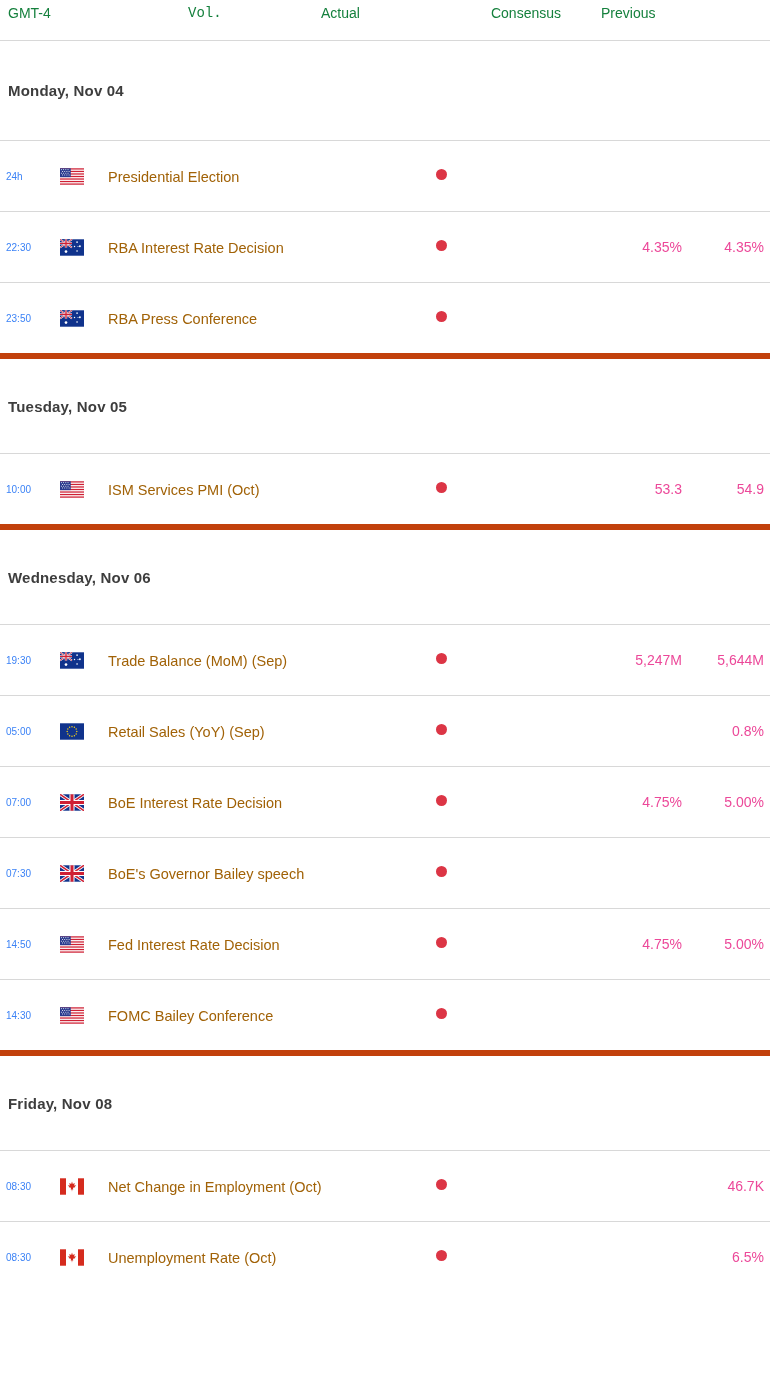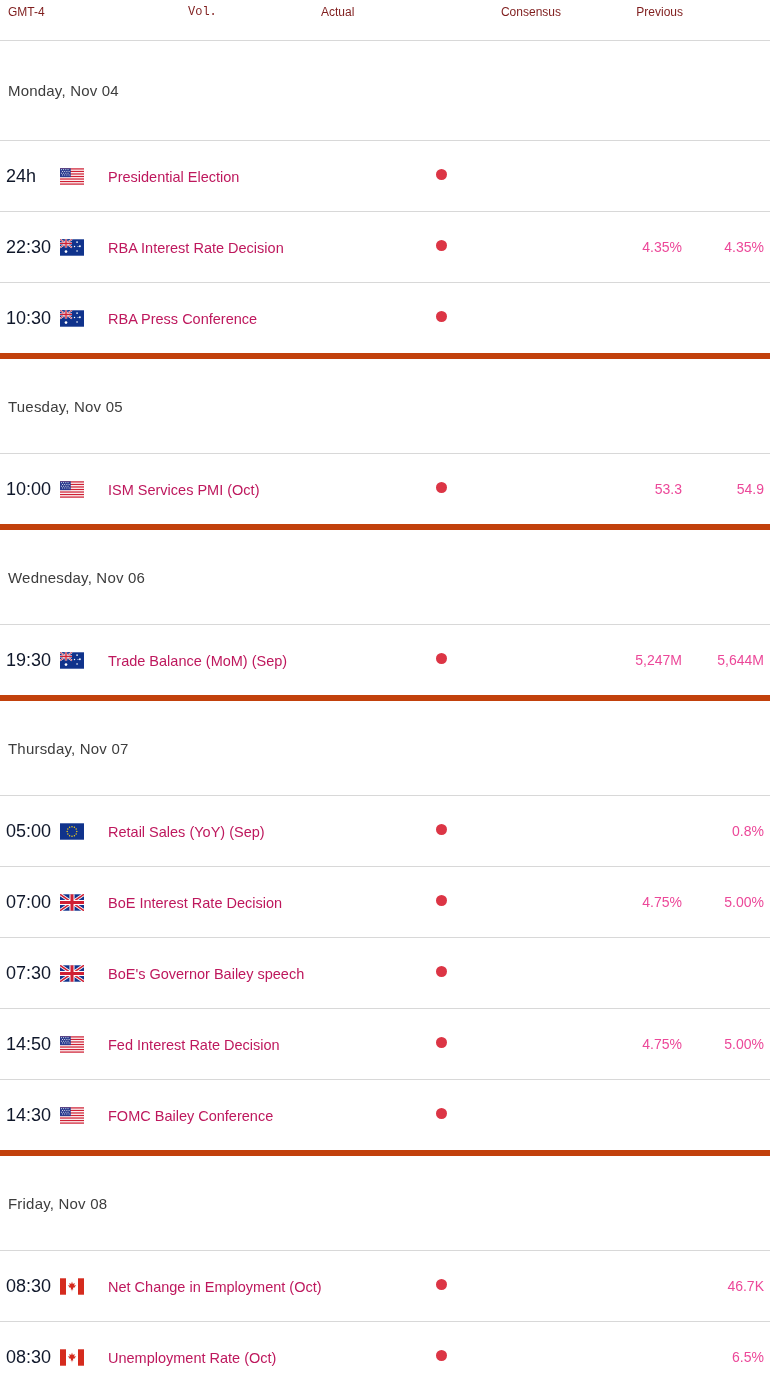--- a/index.html
+++ b/index.html
@@ -18,75 +18,75 @@
     width: 770px;
     box-sizing: border-box;
   }
   
   .cal-header {
     display: flex;
     align-items: flex-start;
     height: 40px;
     padding-top: 5px;
     box-sizing: border-box;
-    font-size: 12px;
-    color: #7f1d1d;
+    font-size: 14px;
+    color: #15803d;
     font-weight: 400;
     gap: 40px;
   }
   .col-time   { width: 60px;  padding-left: 8px; box-sizing: border-box; }
   .col-flag   { width: 48px; }
   .col-event  { width: 326px; }
   .col-vol    { width: 48px;  text-align: left; font-family: Liberation Mono, monospace; }
   .col-actual { width: 110px; text-align: left; }
   .col-cons   { width: 90px;  text-align: right; }
   .col-prev   { width: 88px;  text-align: right; padding-right: 6px; box-sizing: border-box; }
 
   .cal-header .col-vol    { text-align: left; }
   .cal-header .col-actual { text-align: left; margin-left: 45px; }
   .cal-header .col-cons   { text-align: right; }
-  .cal-header .col-prev   { text-align: right; }
+  .cal-header .col-prev   { text-align: left; }
 
   
   .day-row {
     height: 100px;
     display: flex;
     align-items: center;
     border-top: 6px solid #c2410c;
     box-sizing: border-box;
   }
   .day-row:first-of-type { border-top: 1px solid #d8d8d8; }
   .day-label {
     padding-left: 8px;
     font-size: 15px;
-    font-weight: normal;
+    font-weight: bold;
     color: #3d3d3d;
     letter-spacing: .2px;
   }
 
   
   .event-row {
     height: 71px;
     display: flex;
     align-items: center;
     border-top: 1px solid #d8d8d8;
     box-sizing: border-box;
     font-size: 14px;
   }
   .event-row .col-time {
-    color: #0f172a;
-    font-size: 18px;
+    color: #3b82f6;
+    font-size: 10px;
     padding-left: 6px;
   }
   .event-row .col-flag {
     display: flex;
     align-items: center;
   }
   .event-name {
-    color: #be185d;
+    color: #a16207;
     font-size: 14.5px;
     text-decoration: none;
     white-space: nowrap;
     display: inline-block;
     max-width: 326px;
     overflow: hidden;
     text-overflow: ellipsis;
     vertical-align: middle;
   }
   .dot {
@@ -191,21 +191,21 @@
             </g>
           </svg>
         </div>
         <div class="col-event"><a class="event-name" href="#"><span>RBA Interest Rate Decision</span></a></div>
         <div class="col-vol"><span class="dot"></span></div>
         <div class="col-actual val"></div>
         <div class="col-cons val">4.35%</div>
         <div class="col-prev val">4.35%</div>
       </div>
       <div class="event-row">
-        <div class="col-time">10:30</div>
+        <div class="col-time">23:50</div>
         <div class="col-flag">
           <svg class="flag" viewBox="0 0 38 26" xmlns="http://www.w3.org/2000/svg">
             <rect width="38" height="26" fill="#10338c"></rect>
             <g>
               <rect x="0" y="0" width="19" height="13" fill="#10338c"></rect>
               <path d="M0,0 L19,13 M19,0 L0,13" stroke="#ffffff" stroke-width="2.6"></path>
               <path d="M0,0 L19,13 M19,0 L0,13" stroke="#cf2034" stroke-width="1.3"></path>
               <rect x="7.6" y="0" width="3.8" height="13" fill="#ffffff"></rect>
               <rect x="0" y="4.8" width="19" height="3.4" fill="#ffffff"></rect>
               <rect x="8.4" y="0" width="2.2" height="13" fill="#cf2034"></rect>
@@ -297,23 +297,20 @@
               <circle cx="28.5" cy="11.5" r="0.8"></circle>
             </g>
           </svg>
         </div>
         <div class="col-event"><a class="event-name" href="#"><span>Trade Balance (MoM) (Sep)</span></a></div>
         <div class="col-vol"><span class="dot"></span></div>
         <div class="col-actual val"></div>
         <div class="col-cons val">5,247M</div>
         <div class="col-prev val">5,644M</div>
       </div>
-      <div class="day-row">
-        <div class="day-label">Thursday, Nov 07</div>
-      </div>
       <div class="event-row">
         <div class="col-time">05:00</div>
         <div class="col-flag">
           <svg class="flag" viewBox="0 0 38 26" xmlns="http://www.w3.org/2000/svg">
             <rect width="38" height="26" fill="#10338c"></rect>
             <circle cx="19.00" cy="5.40" r="1.15" fill="#f5d117"></circle>
             <circle cx="22.80" cy="6.42" r="1.15" fill="#f5d117"></circle>
             <circle cx="25.58" cy="9.20" r="1.15" fill="#f5d117"></circle>
             <circle cx="26.60" cy="13.00" r="1.15" fill="#f5d117"></circle>
             <circle cx="25.58" cy="16.80" r="1.15" fill="#f5d117"></circle>

